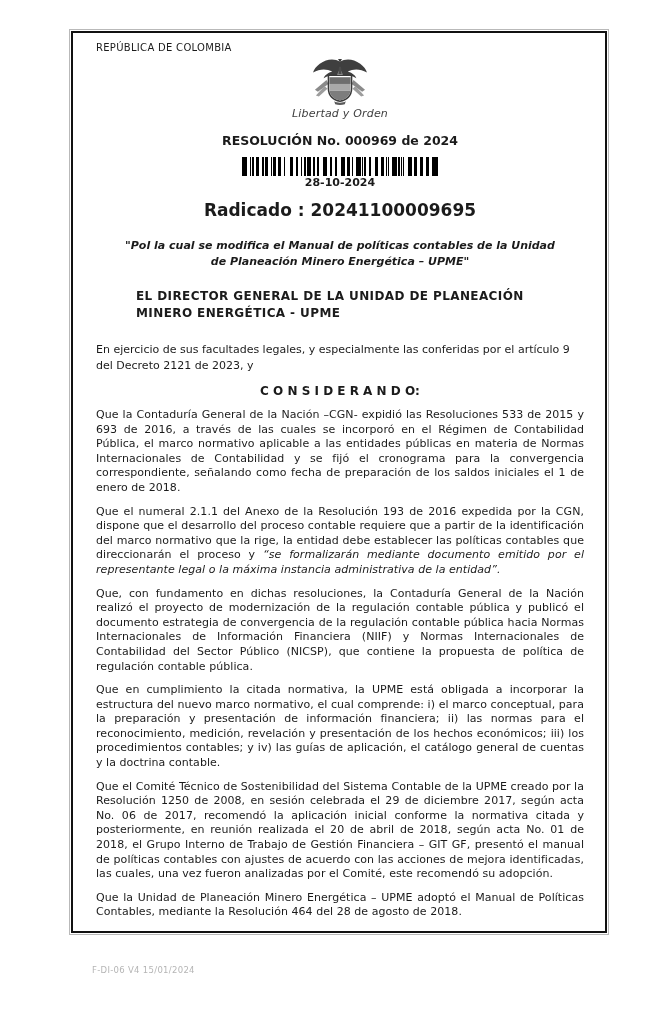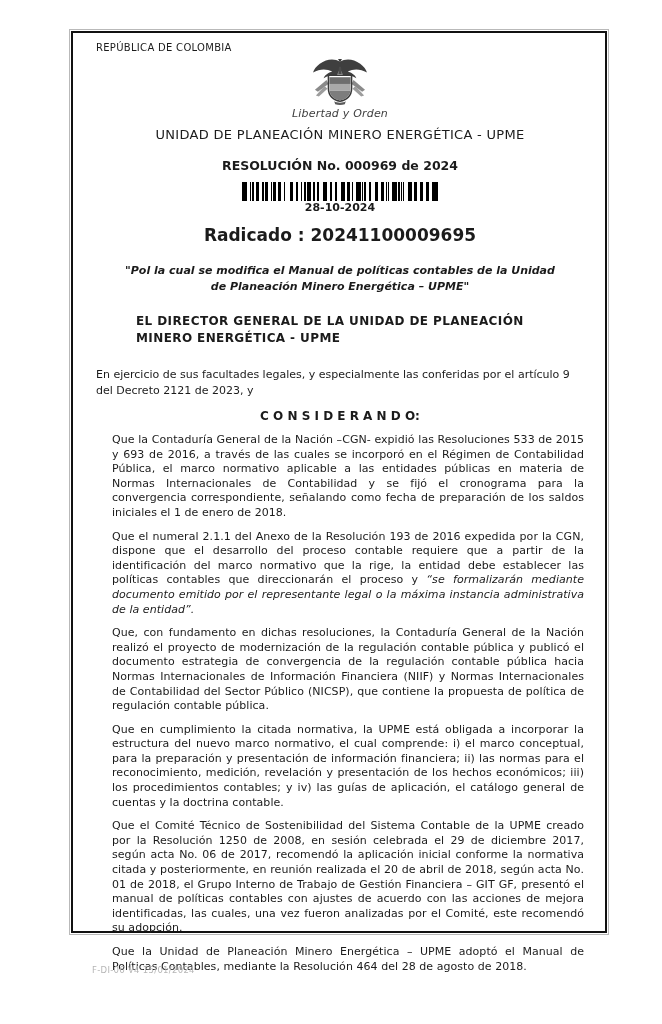--- a/index.html
+++ b/index.html
@@ -61,21 +61,21 @@
     margin-top:19px;letter-spacing:.4px;padding:0 40px;
   }
   .preamble{
     text-align:left;font-size:11px;line-height:15.5px;margin-top:21px;
   }
   .considerando{
     text-align:center;font-size:12px;font-weight:bold;line-height:15px;margin-top:11px;
   }
   p.body{
     font-size:11px;line-height:14.6px;text-align:justify;
-    margin:9px 0 0 16px;letter-spacing:.05px;
+    margin:9px 0 0 0;letter-spacing:.05px;
   }
   p.body .italic{font-style:italic;}
   .footer{
     position:absolute;left:92px;top:965px;
     font-size:8.5px;color:#b5b5b5;letter-spacing:.3px;
   }
 </style>
 </head>
 <body>
 
@@ -102,21 +102,20 @@
         <path d="M20 19 H44 V33 C44 40 39 45 32 46 C25 45 20 40 20 33 Z" fill="#ffffff" stroke="#3a3a3a" stroke-width="1.6"></path>
         <rect x="21" y="21" width="22" height="7" fill="#6e6e6e"></rect>
         <rect x="21" y="28" width="22" height="7" fill="#a9a9a9"></rect>
         <path d="M21 35 H43 V35 C42 41 38 44 32 45 C26 44 22 41 21 35 Z" fill="#7d7d7d"></path>
 
         <path d="M26 46 C29 48 35 48 38 46 L37 49 C34 50 30 50 27 49 Z" fill="#5a5a5a"></path>
       </svg>
       <div class="motto">Libertad y Orden</div>
     </div>
 
-    <div class="entity">UNIDAD DE PLANEACIÓN MINERO ENERGÉTICA - UPME</div>
 
     <div class="res-title">RESOLUCIÓN No. 000969 de 2024</div>
 
     <div class="barcode"></div>
 
     <div class="res-date">28-10-2024</div>
 
     <div class="radicado">Radicado : 20241100009695</div>
 
     <div class="subject">"Pol la cual se modifica el Manual de políticas contables de la Unidad de Planeación Minero Energética – UPME"</div>

